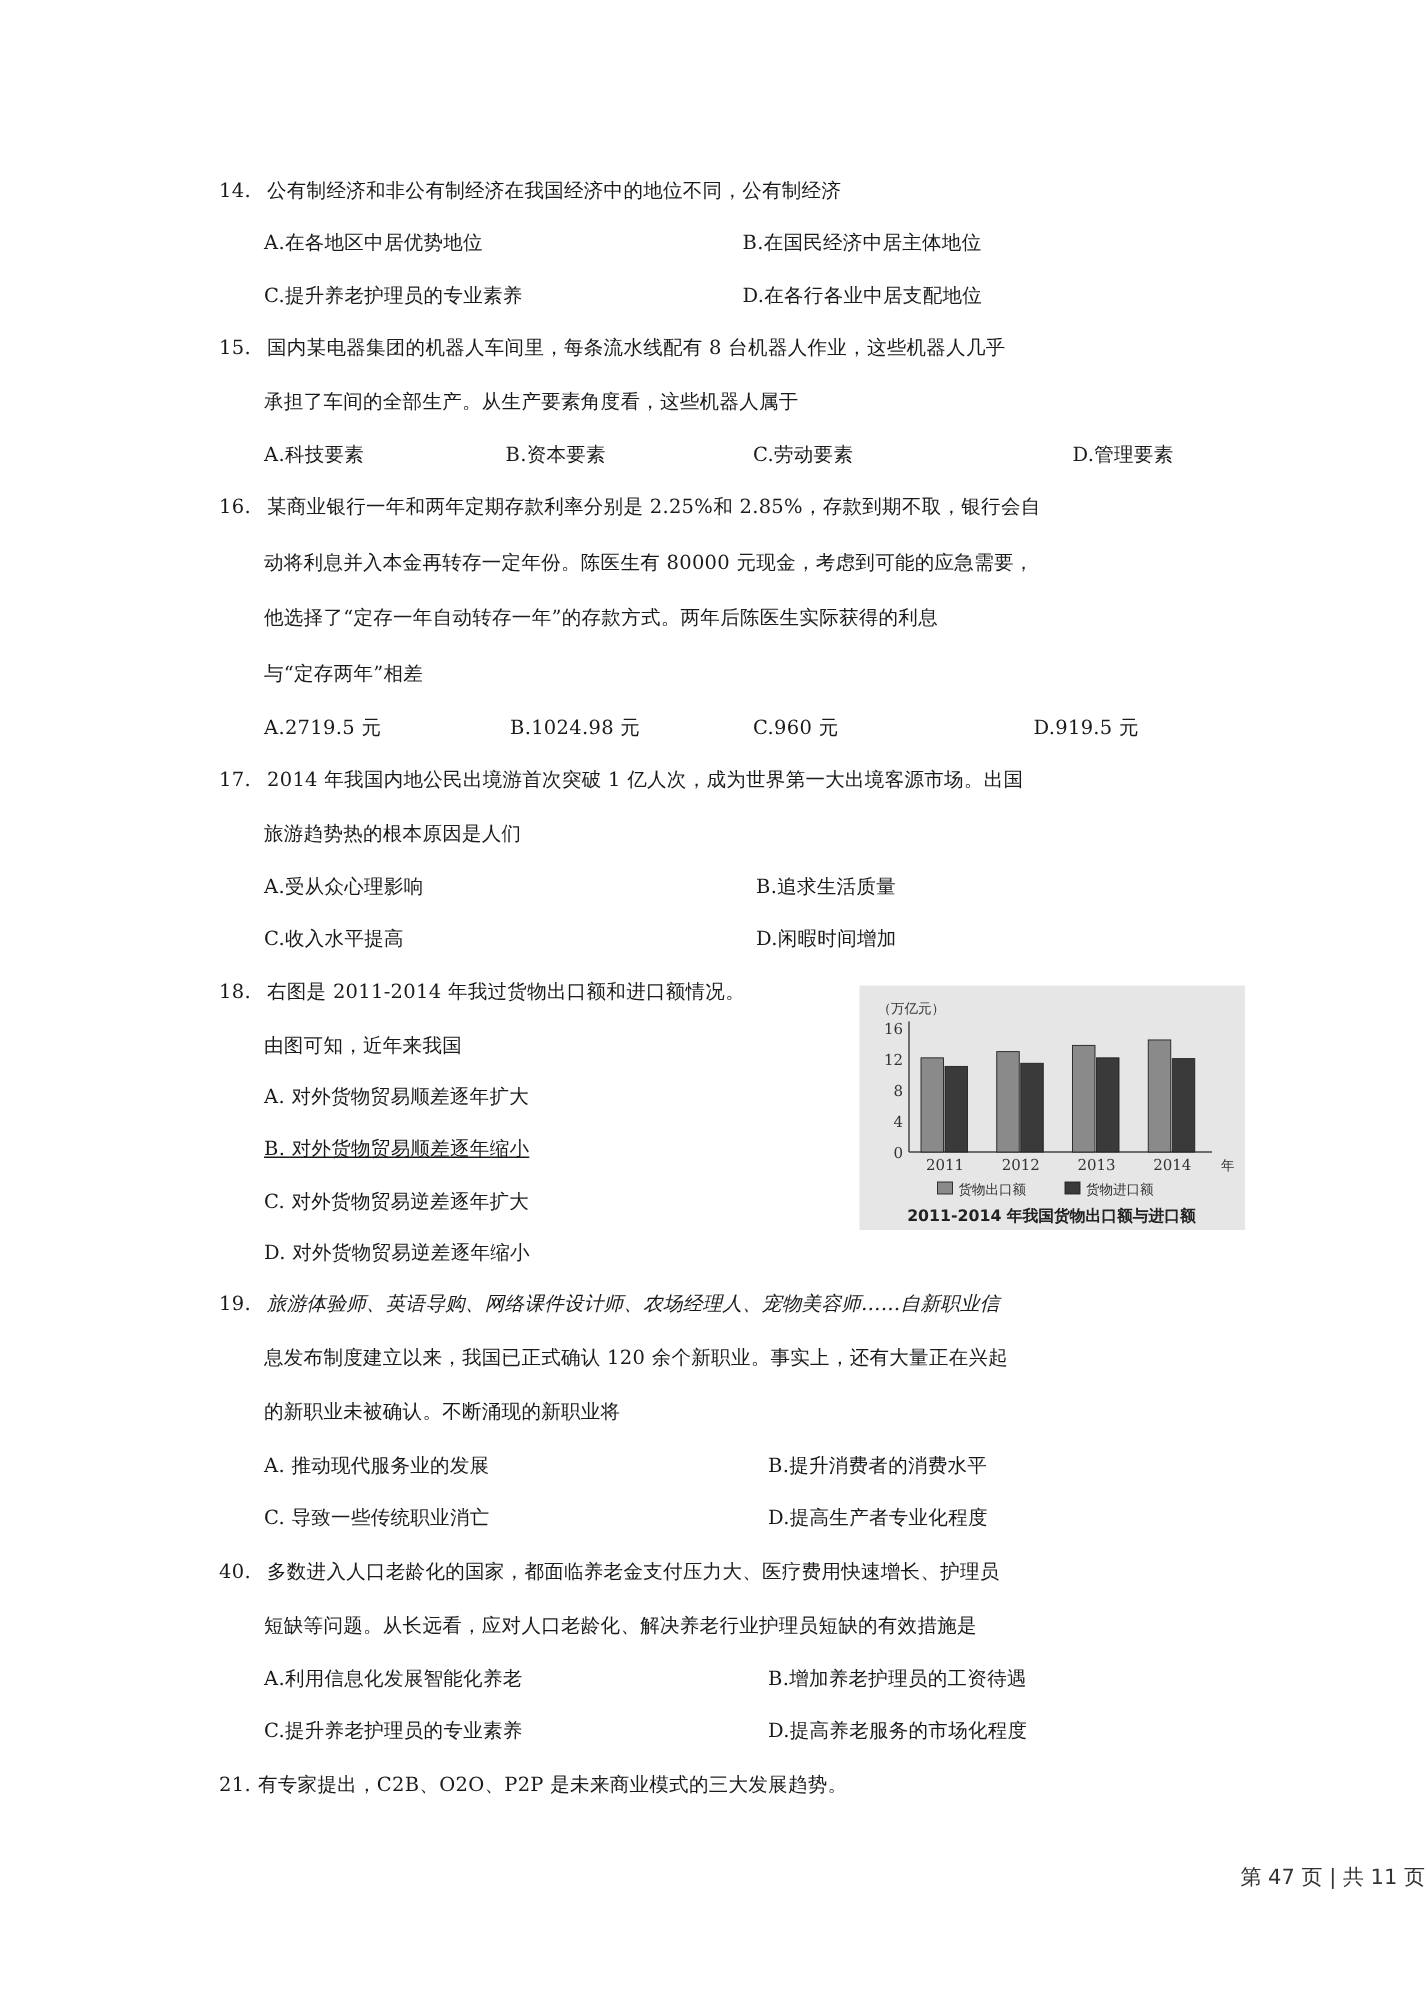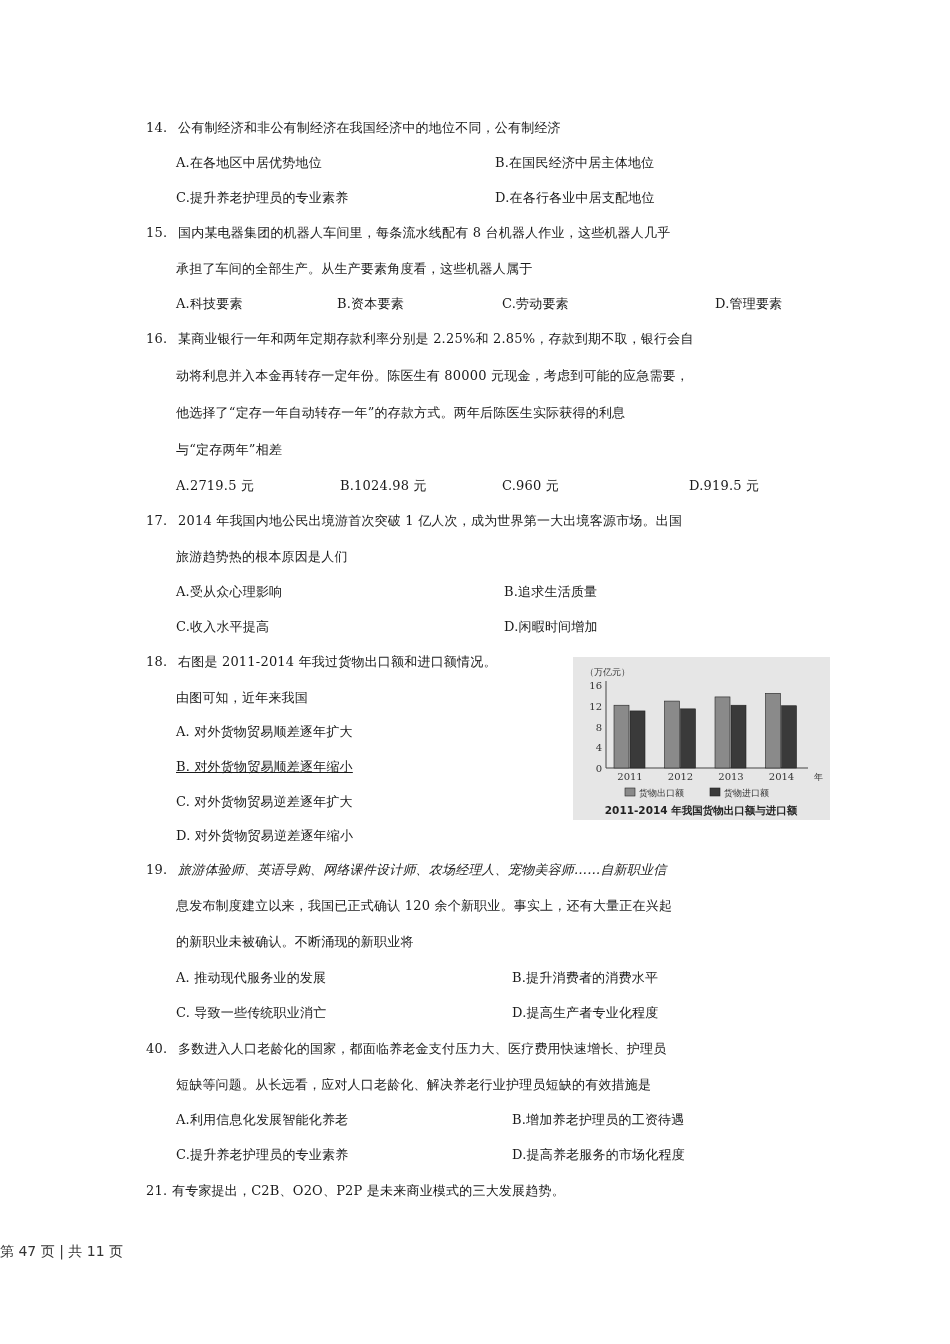--- a/index.html
+++ b/index.html
@@ -1,20 +1,20 @@
 <!DOCTYPE html>
 <html><head>
 <meta charset="utf-8">
 <style>
   html, body { margin: 0; padding: 0; background: #ffffff; }
   body { width: 950px; height: 1344px; position: relative; overflow: hidden;
          font-family: "DejaVu Serif", "Liberation Serif", serif; color: #1a1a1a; }
   .page { position: absolute; left: 0; top: 0; width: 950px; height: 1344px; }
   .line { position: absolute; font-size: 13px; line-height: 20px; white-space: nowrap; letter-spacing: 0.2px; }
-  .footer { position: absolute; top: 1243px; left: 0; width: 950px; text-align: left;
+  .footer { position: absolute; top: 1243px; left: 0; width: 950px; text-align: right;
             font-family: "DejaVu Sans", "Liberation Sans", sans-serif; font-size: 14px; color: #333; }
   .chart { position: absolute; left: 573px; top: 657px; width: 257px; height: 163px; background: #e6e6e6;
            filter: blur(0.3px); }
   .chart svg { display: block; }
 </style>
 </head>
 <body>
 
 <div class="page">
 

